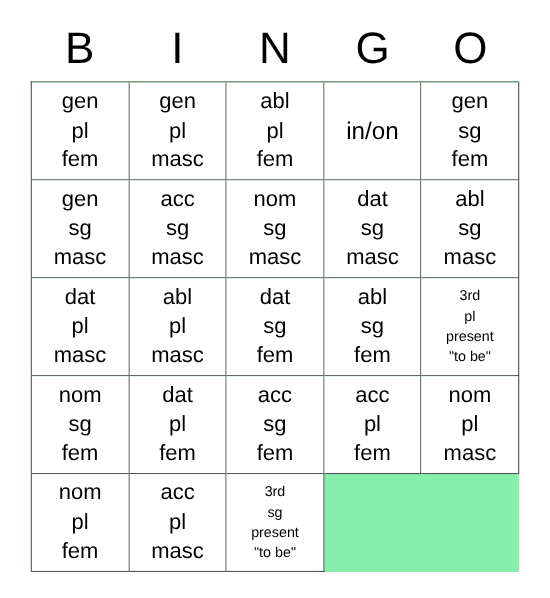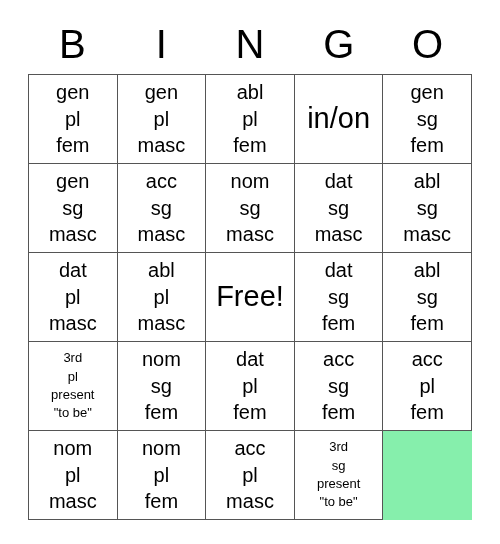--- a/index.html
+++ b/index.html
@@ -83,21 +83,21 @@
   }
 
   
   .cell.small .line {
     font-size: 13px;
     line-height: 1.42;
   }
 
   
   .cell.big .line {
-    font-size: 29px;
+    font-size: 22px;
     line-height: 1.1;
     text-align: center;
   }
 </style>
 </head>
 <body>
 
 <div class="card">
 
   <div class="header-row">
@@ -160,23 +160,20 @@
       <div class="cell normal">
         <span class="line">dat</span>
         <span class="line">pl</span>
         <span class="line">masc</span>
       </div>
       <div class="cell normal">
         <span class="line">abl</span>
         <span class="line">pl</span>
         <span class="line">masc</span>
       </div>
-      <div class="cell big">
-        <span class="line">Free!</span>
-      </div>
       <div class="cell normal">
         <span class="line">dat</span>
         <span class="line">sg</span>
         <span class="line">fem</span>
       </div>
       <div class="cell normal">
         <span class="line">abl</span>
         <span class="line">sg</span>
         <span class="line">fem</span>
       </div>

